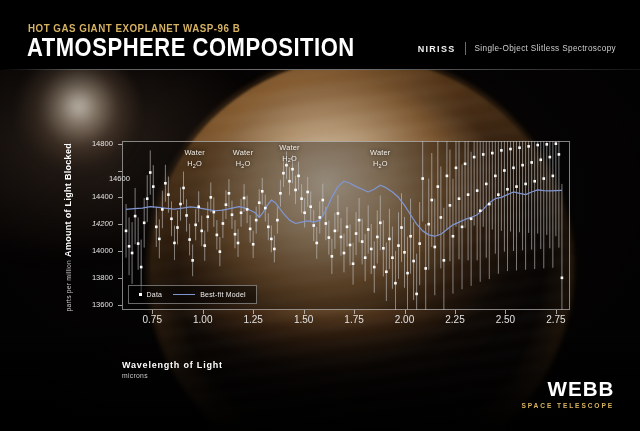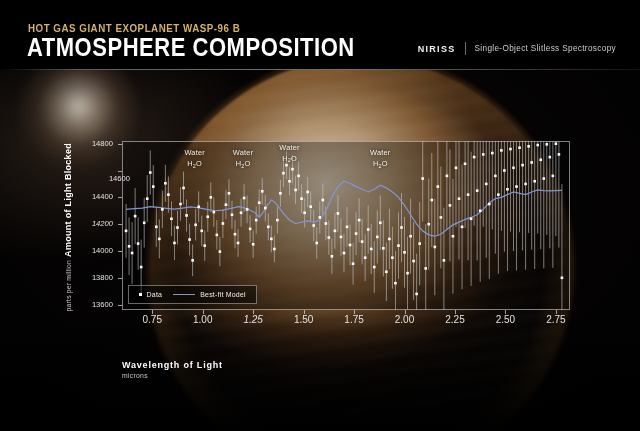--- a/index.html
+++ b/index.html
@@ -432,27 +432,31 @@
     <span class="lg-item">
       <span class="lg-dot"></span>
       <span class="lg-txt">Data</span>
     </span>
     <span class="lg-item">
       <span class="lg-line"></span>
       <span class="lg-txt">Best-fit Model</span>
     </span>
   </div>
 
+  <div class="webb">
+    <div class="webb-main">WEBB</div>
+    <div class="webb-sub">SPACE TELESCOPE</div>
+  </div>
 
 <div class="xtickmark" style="left: 152.27px;"></div>
     <div class="xtick" style="left: 135.27px;">0.75</div>
     <div class="xtickmark" style="left: 202.721px;"></div>
     <div class="xtick" style="left: 185.721px;">1.00</div>
     <div class="xtickmark" style="left: 253.171px;"></div>
-    <div class="xtick" style="left: 236.171px; font-style: italic;">1.25</div>
+    <div class="xtick" style="left: 236.171px;">1.25</div>
     <div class="xtickmark" style="left: 303.622px;"></div>
     <div class="xtick" style="left: 286.622px;">1.50</div>
     <div class="xtickmark" style="left: 354.072px;"></div>
     <div class="xtick" style="left: 337.072px;">1.75</div>
     <div class="xtickmark" style="left: 404.523px;"></div>
     <div class="xtick" style="left: 387.523px;">2.00</div>
     <div class="xtickmark" style="left: 454.973px;"></div>
     <div class="xtick" style="left: 437.973px;">2.25</div>
     <div class="xtickmark" style="left: 505.423px;"></div>
     <div class="xtick" style="left: 488.423px;">2.50</div>

